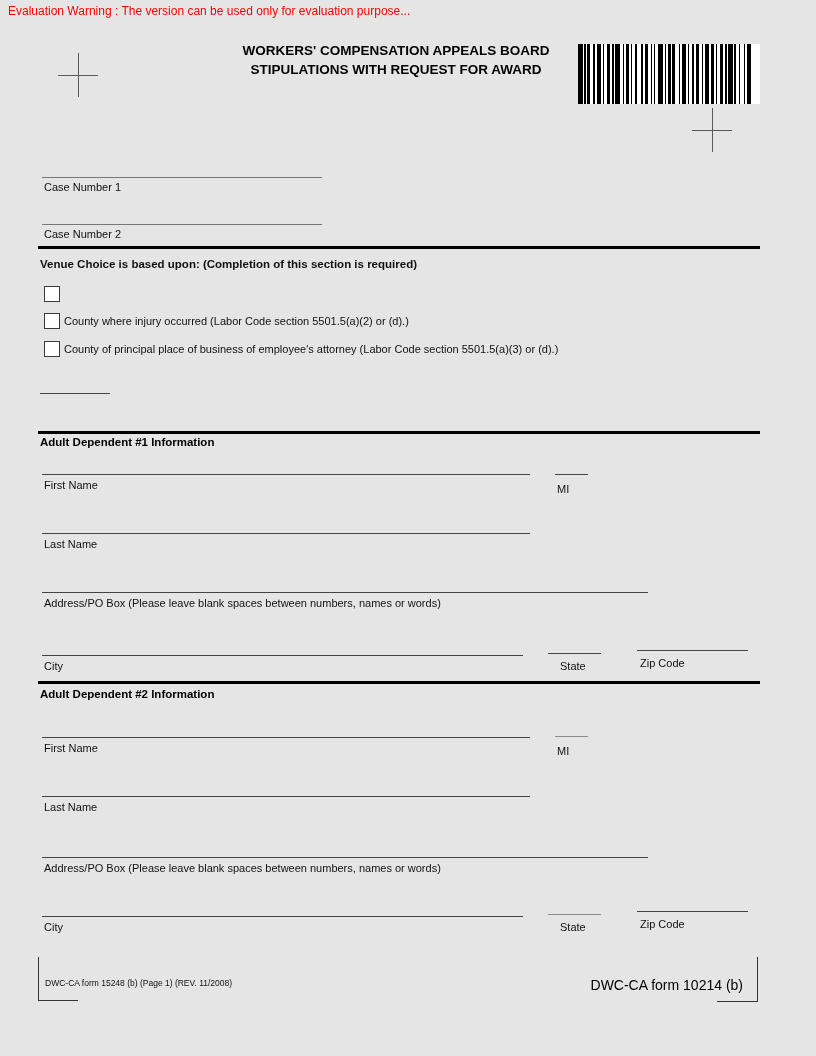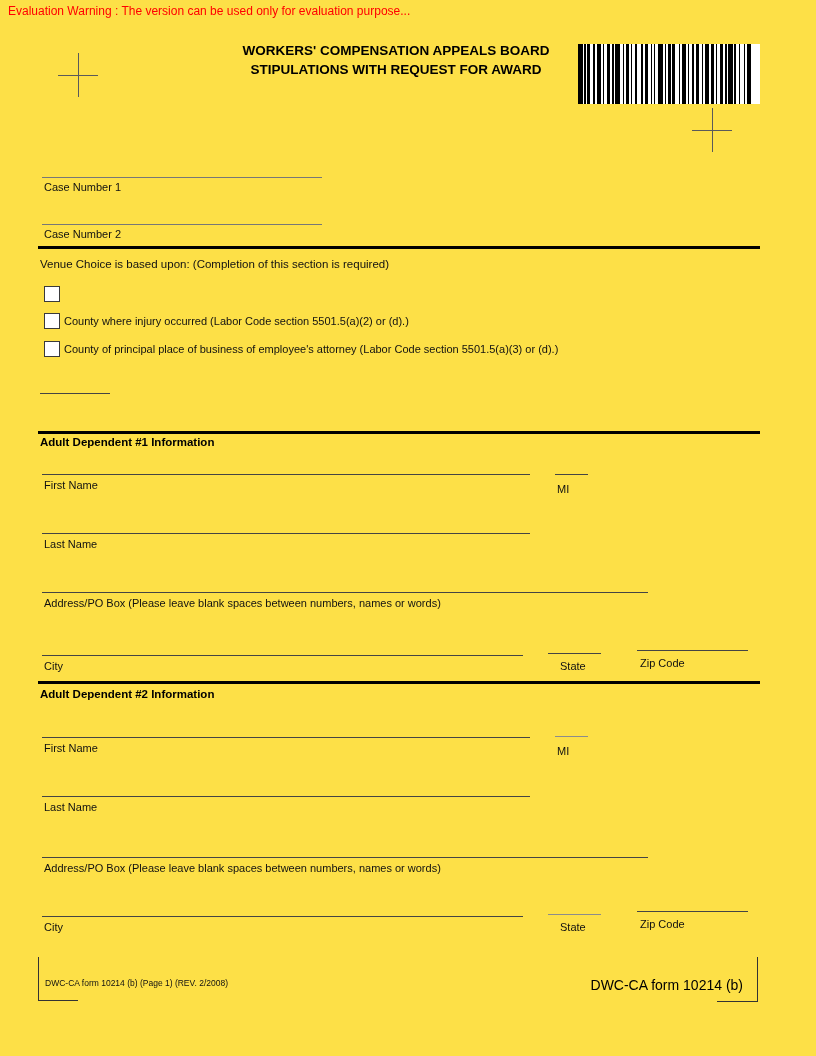--- a/index.html
+++ b/index.html
@@ -1,20 +1,20 @@
 <!DOCTYPE html>
 <html><head>
 <meta charset="utf-8">
 <style>
   html,body{margin:0;padding:0;background:#fff;}
-  .page{position:relative;width:816px;height:1056px;background:#fde047;
+  .page{position:relative;width:816px;height:1056px;background:#e5e5e5;
         font-family:"Liberation Sans",sans-serif;color:#000;overflow:hidden;}
   .lbl{position:absolute;font-size:11px;line-height:13px;white-space:pre;color:#111;}
   .small{font-size:8.5px;}
-  .bold{font-weight:normal;}
+  .bold{font-weight:bold;}
   .warning{position:absolute;left:8px;top:4px;font-size:12px;color:#ff0000;white-space:pre;}
   .title{position:absolute;left:116px;top:41px;width:560px;text-align:center;
          font-size:13.5px;font-weight:bold;line-height:19px;}
   .fline{position:absolute;height:0;border-top:1px solid #444;}
   .fline.lite{border-top-color:#8c8c8c;}
   .fline.case{border-top-color:#777;}
   .thick{position:absolute;height:3px;background:#000;left:38px;width:722px;}
   .cb{position:absolute;left:44px;width:14px;height:14px;border:1.5px solid #3a3a3a;background:#fff;}
   .cross-h{position:absolute;height:0;border-top:1px solid #5a5a5a;}
   .cross-v{position:absolute;width:0;border-left:1px solid #5a5a5a;}
@@ -177,21 +177,21 @@
   <div class="lbl" style="left:44px;top:921px;">City</div>
   <div class="fline lite" style="left:548px;top:914px;width:53px;"></div>
   <div class="lbl" style="left:560px;top:921px;">State</div>
   <div class="fline" style="left:637px;top:911px;width:111px;"></div>
   <div class="lbl" style="left:640px;top:918px;">Zip Code</div>
 
   <div>
     <div class="corner" style="left:38px;top:957px;width:1px;height:44px;"></div>
     <div class="corner" style="left:38px;top:1000px;width:40px;height:1px;"></div>
   </div>
-  <div class="lbl small" style="left:45px;top:977px;">DWC-CA form 10214 (b) (Page 1) (REV. 2/2008)</div>
+  <div class="lbl small" style="left:45px;top:977px;">DWC-CA form 15248 (b) (Page 1) (REV. 11/2008)</div>
 
   <div>
     <div class="corner" style="left:757px;top:957px;width:1px;height:45px;"></div>
     <div class="corner" style="left:717px;top:1001px;width:41px;height:1px;"></div>
   </div>
   <div class="footer-right">DWC-CA form 10214 (b)</div>
 
 </div>
 
 </body></html>

